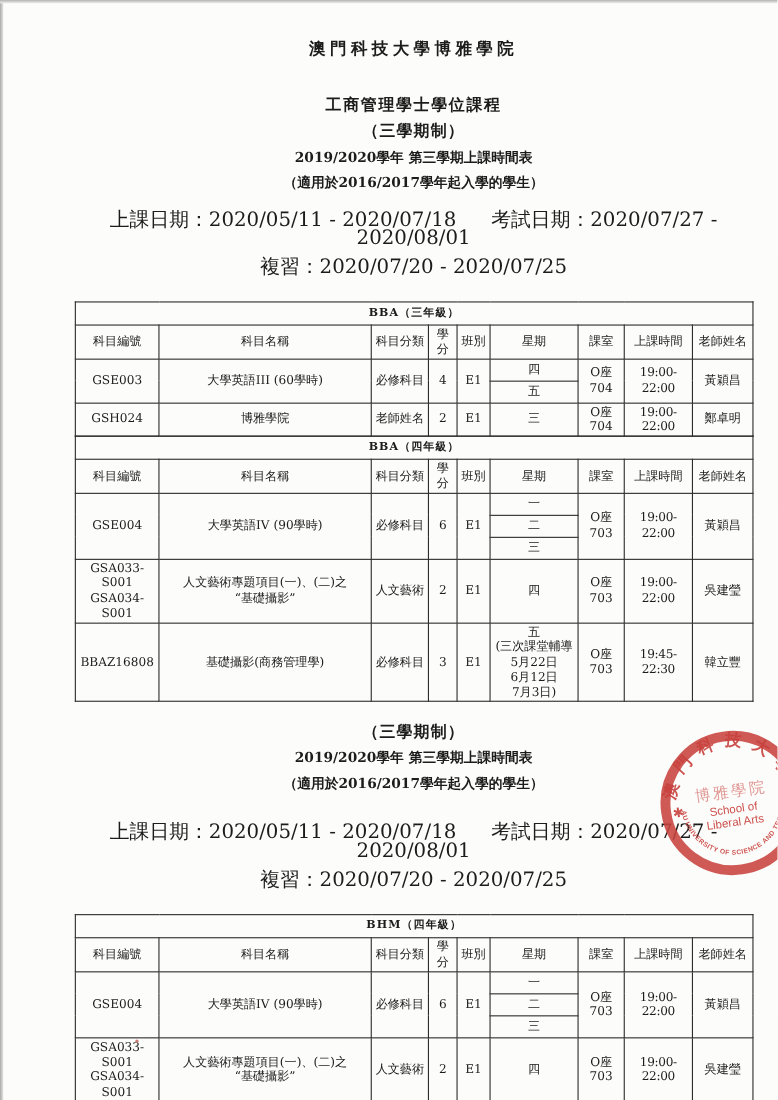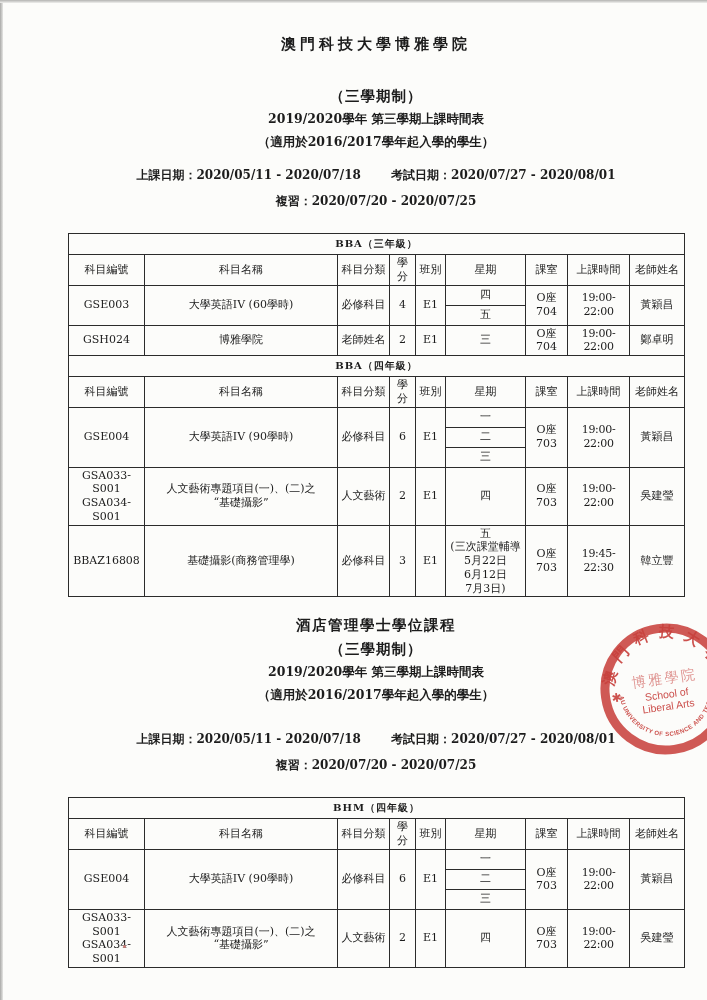--- a/index.html
+++ b/index.html
@@ -19,21 +19,21 @@
     font-weight:600;margin-bottom:32px;}
   .prog{font-size:14.5px;line-height:19px;text-align:center;font-weight:bold;
     letter-spacing:1.5px;margin-bottom:5px;}
   .sysnote{font-size:14.5px;line-height:19px;text-align:center;font-weight:bold;
     letter-spacing:1px;margin-bottom:5px;}
   .sub{font-size:12.5px;line-height:17px;text-align:center;font-weight:bold;
     margin-bottom:6px;}
   .applicability{font-size:12.5px;line-height:17px;text-align:center;
     font-weight:bold;margin-bottom:17px;}
   .sec2 .applicability{margin-bottom:28px;}
-  .dates{font-size:12px;line-height:17px;text-align:center;font-weight:bold;
+  .dates{font-size:18px;line-height:17px;text-align:center;font-weight:normal;
     margin-bottom:9px;}
   .dates span + span{margin-left:26px;}
   .dates.last{margin-bottom:23px;}
 
   .course-table{border-collapse:collapse;table-layout:fixed;width:616px;
     margin:0;background:transparent;}
   .course-table + .course-table{margin-top:-1px;}
   .course-table td{border:1px solid #2b2b2b;text-align:center;
     vertical-align:middle;font-size:11px;line-height:1.25;padding:1px 2px;
     overflow:hidden;}
@@ -63,20 +63,21 @@
 </style>
 </head>
 <body>
 
 <div class="page">
   <div class="content">
 
     <div class="univ">澳門科技大學博雅學院</div>
 
     <section class="sec">
+      <div class="prog">工商管理學士學位課程</div>
       <div class="sysnote">（三學期制）</div>
       <div class="sub">2019/2020學年  第三學期上課時間表</div>
       <div class="applicability">（適用於2016/2017學年起入學的學生）</div>
       <div class="dates">
         <span>上課日期：2020/05/11 - 2020/07/18</span>
         <span>考試日期：2020/07/27 - 2020/08/01</span>
       </div>
       <div class="dates last">複習：2020/07/20 - 2020/07/25</div>
       <div class="tables">
           <table class="course-table">
@@ -101,21 +102,21 @@
                 <td class="cell-head">科目分類</td>
                 <td class="cell-head">學分</td>
                 <td class="cell-head">班別</td>
                 <td class="cell-head">星期</td>
                 <td class="cell-head">課室</td>
                 <td class="cell-head">上課時間</td>
                 <td class="cell-head">老師姓名</td>
               </tr>
               <tr class="sub-row">
                 <td class="cell-code" rowspan="2">GSE003</td>
-                <td class="cell-name" rowspan="2">大學英語IV (60學時)</td>
+                <td class="cell-name" rowspan="2">大學英語III (60學時)</td>
                 <td class="cell-category" rowspan="2">必修科目</td>
                 <td class="cell-credits" rowspan="2">4</td>
                 <td class="cell-class" rowspan="2">E1</td>
                 <td class="cell-weekday">四</td>
                 <td class="cell-room" rowspan="2">O座704</td>
                 <td class="cell-time" rowspan="2">19:00-22:00</td>
                 <td class="cell-teacher" rowspan="2">黃穎昌</td>
               </tr>
               <tr class="sub-row">
                 <td class="cell-weekday">五</td>
@@ -204,21 +205,20 @@
                 <td class="cell-room">O座703</td>
                 <td class="cell-time">19:45-22:30</td>
                 <td class="cell-teacher">韓立豐</td>
               </tr>
             </tbody>
           </table>
         </div>
     </section>
 
     <section class="sec sec2">
-      <div class="prog">酒店管理學士學位課程</div>
       <div class="sysnote">（三學期制）</div>
       <div class="sub">2019/2020學年  第三學期上課時間表</div>
       <div class="applicability">（適用於2016/2017學年起入學的學生）</div>
       <div class="dates">
         <span>上課日期：2020/05/11 - 2020/07/18</span>
         <span>考試日期：2020/07/27 - 2020/08/01</span>
       </div>
       <div class="dates last">複習：2020/07/20 - 2020/07/25</div>
 
       <div class="stamp">

